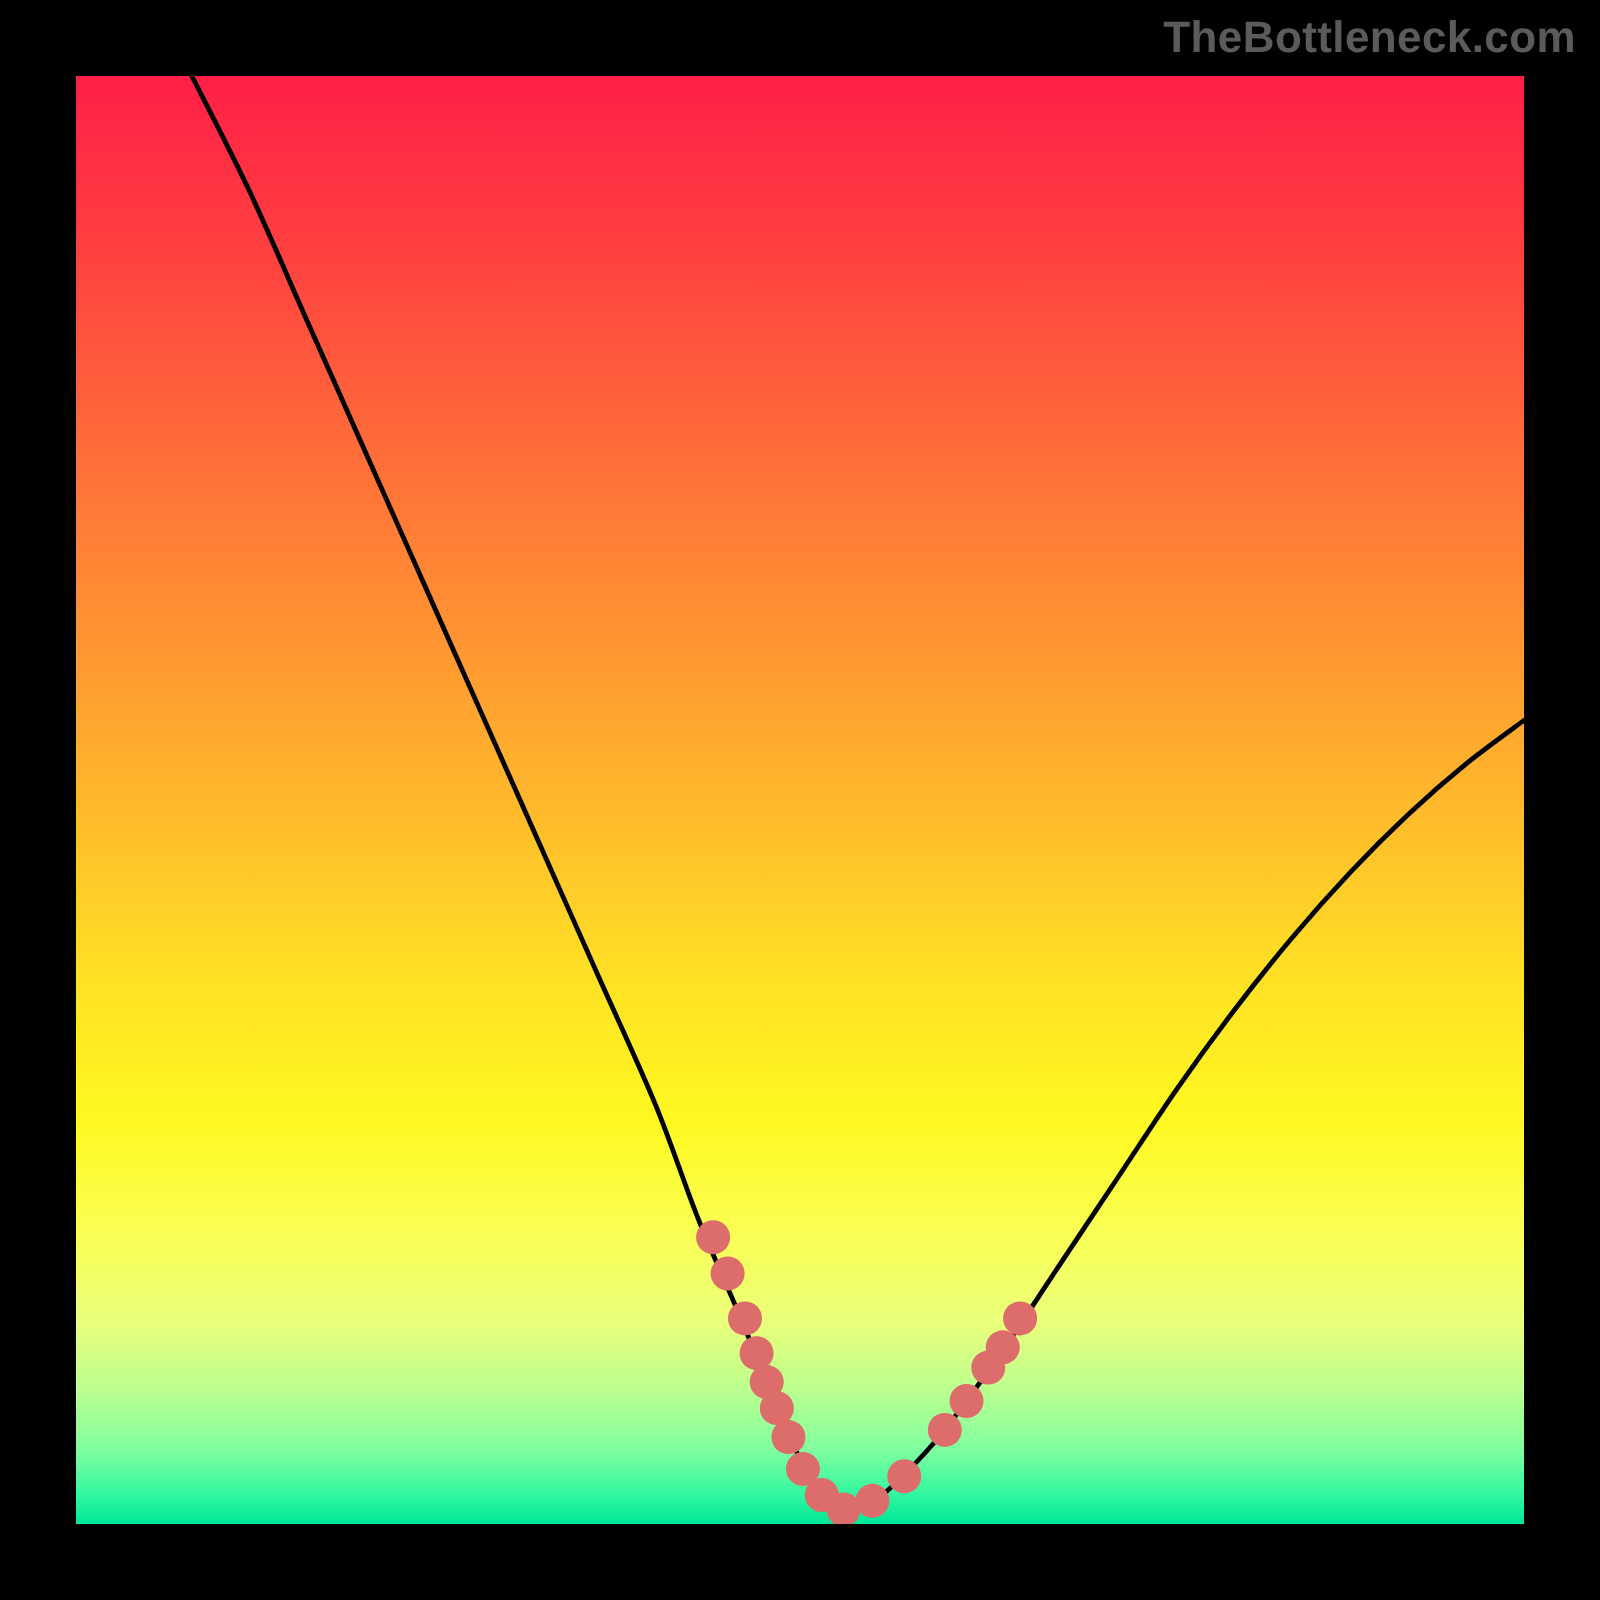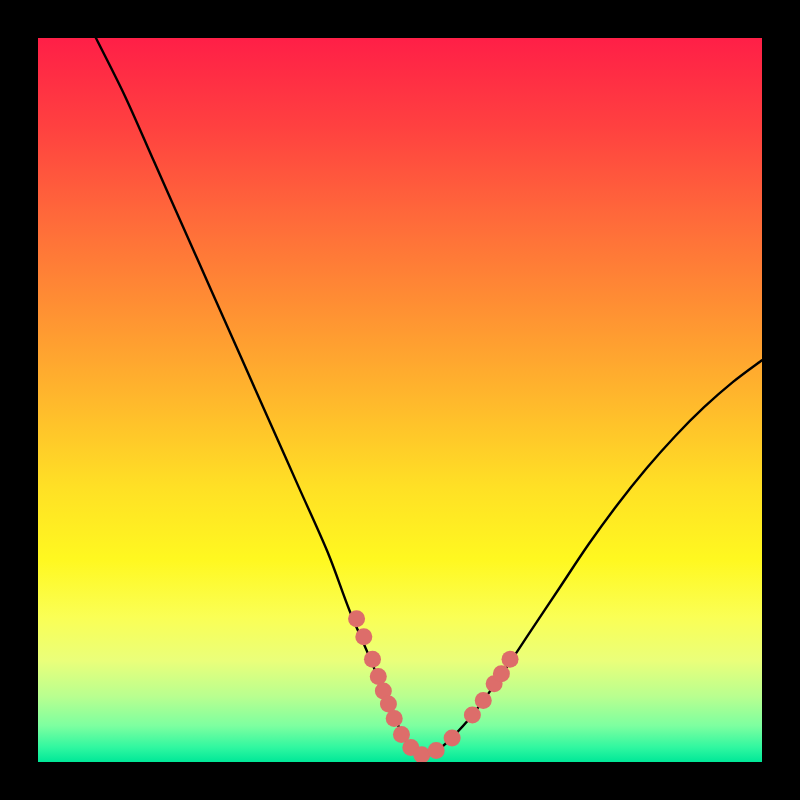--- a/index.html
+++ b/index.html
@@ -51,20 +51,21 @@
     height: 724px;
     z-index: 2;
   }
   .curve { fill: none; stroke: #000; stroke-width: 2.4; stroke-linecap: round; stroke-linejoin: round; }
   .scatter { fill: #dd6d6a; stroke: none; }
 </style>
 </head>
 <body>
 
 <div class="frame">
+  <div class="attribution">TheBottleneck.com</div>
   <div class="plot-bg"></div>
   <svg class="curve-layer" viewBox="0 0 724 724" preserveAspectRatio="none">
     <path id="left-curve-path" class="curve" d="M 57.92 0.00 C 62.75 9.65, 77.23 37.41, 86.88 57.92 C 96.53 78.43, 106.19 101.36, 115.84 123.08 C 125.49 144.80, 135.15 166.52, 144.80 188.24 C 154.45 209.96, 164.11 231.68, 173.76 253.40 C 183.41 275.12, 193.07 296.84, 202.72 318.56 C 212.37 340.28, 222.03 362.00, 231.68 383.72 C 241.33 405.44, 250.99 427.16, 260.64 448.88 C 270.29 470.60, 281.15 493.53, 289.60 514.04 C 298.05 534.55, 304.08 553.86, 311.32 571.96 C 318.56 590.06, 327.01 608.16, 333.04 622.64 C 339.07 637.12, 342.69 647.38, 347.52 658.84 C 352.35 670.30, 357.78 682.97, 362.00 691.42 C 366.22 699.87, 369.24 704.69, 372.86 709.52 C 376.48 714.35, 381.91 718.57, 383.72 720.38"></path>
     <path id="right-curve-path" class="curve" d="M 383.72 720.38 C 386.13 719.17, 393.37 716.40, 398.20 713.14 C 403.03 709.88, 406.65 706.87, 412.68 700.83 C 418.71 694.80, 425.95 687.56, 434.40 676.94 C 442.85 666.32, 453.71 651.00, 463.36 637.12 C 473.01 623.24, 482.67 608.16, 492.32 593.68 C 501.97 579.20, 511.63 564.72, 521.28 550.24 C 530.93 535.76, 540.59 520.68, 550.24 506.80 C 559.89 492.92, 569.55 479.65, 579.20 466.98 C 588.85 454.31, 598.51 442.24, 608.16 430.78 C 617.81 419.32, 627.47 408.46, 637.12 398.20 C 646.77 387.94, 656.43 378.29, 666.08 369.24 C 675.73 360.19, 685.39 351.74, 695.04 343.90 C 704.69 336.06, 719.17 325.80, 724.00 322.18"></path>
     <g id="scatter-group">
         <circle cx="318.56" cy="580.65" r="8.5" class="scatter"></circle>
         <circle cx="325.80" cy="598.75" r="8.5" class="scatter"></circle>
         <circle cx="334.49" cy="621.19" r="8.5" class="scatter"></circle>
         <circle cx="340.28" cy="638.57" r="8.5" class="scatter"></circle>
         <circle cx="345.35" cy="653.05" r="8.5" class="scatter"></circle>

